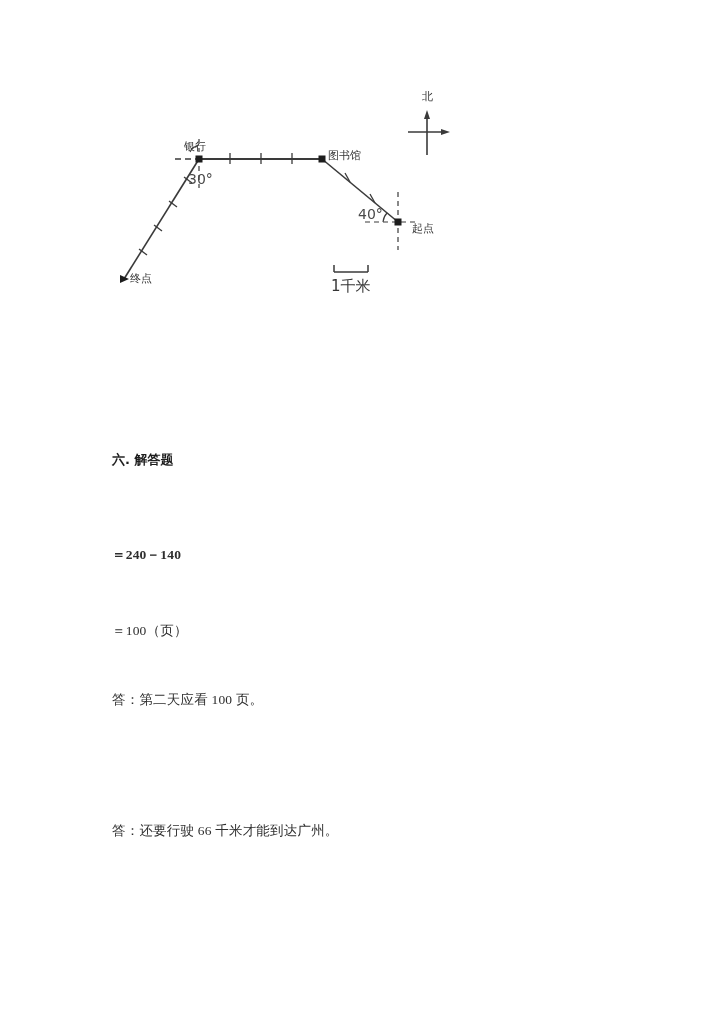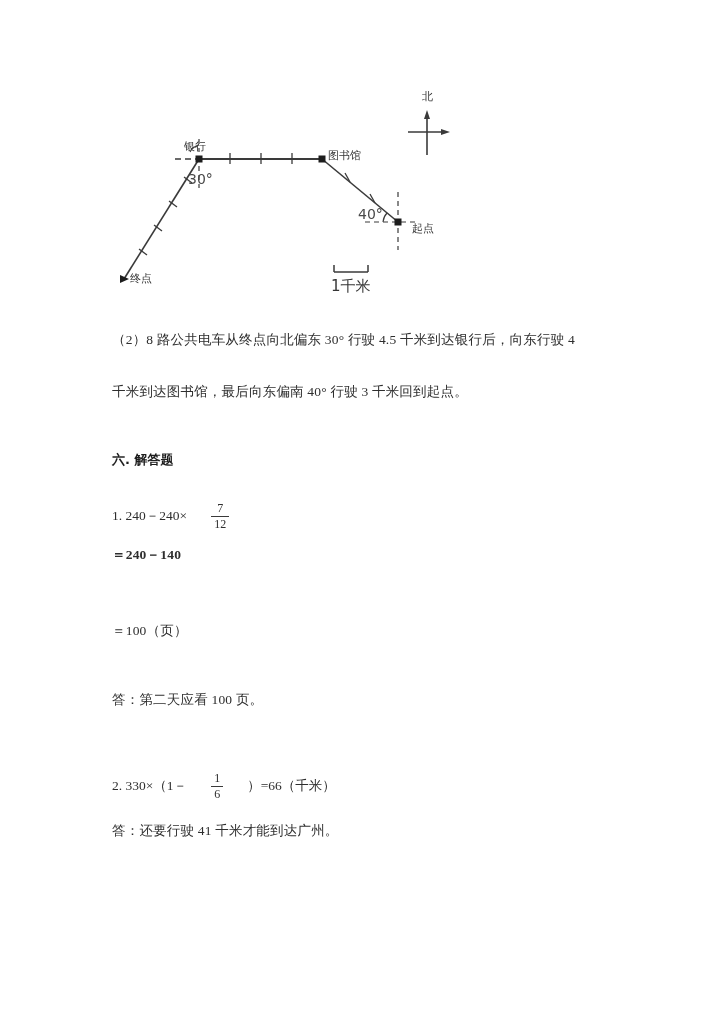--- a/index.html
+++ b/index.html
@@ -167,47 +167,27 @@
 
     <span class="fig-label" style="left:30px; top:213px;">终点</span>
 
     <span class="fig-label small" style="left:88px; top:112px;">30°</span>
 
     <span class="fig-label small" style="left:258px; top:147px;">40°</span>
 
     <span class="fig-label scale-txt" style="left:231px; top:219px;">1千米</span>
   </div>
 
-  <div class="para" style="left:112px; top:333px;">（2）8 路公共电车从终点向北偏东 30°  行驶 4.5 千米到达银行后，向东行驶 4</div>
 
-  <div class="para" style="left:112px; top:385px;">千米到达图书馆，最后向东偏南 40°  行驶 3 千米回到起点。</div>
 
   <div class="heading" style="left:112px; top:453px;">六. 解答题</div>
 
-  <div class="eqline" style="left:112px; top:502px;">
-    <span>1. 240－240×</span>
-    <span class="gap-sm"></span>
-    <span class="frac">
-      <span class="num">7</span>
-      <span class="den">12</span>
-    </span>
-  </div>
 
   <div class="para" style="left:112px; top:548px;font-weight:bold;">＝240－140</div>
 
   <div class="para" style="left:112px; top:624px;">＝100（页）</div>
 
   <div class="para" style="left:112px; top:693px;">答：第二天应看 100 页。</div>
 
-  <div class="eqline" style="left:112px; top:772px;">
-    <span>2. 330×（1－</span>
-    <span class="gap-sm"></span>
-    <span class="frac">
-      <span class="num">1</span>
-      <span class="den">6</span>
-    </span>
-    <span class="gap-sm"></span>
-    <span>）=66（千米）</span>
-  </div>
 
-  <div class="para" style="left:112px; top:824px;">答：还要行驶 41 千米才能到达广州。</div>
+  <div class="para" style="left:112px; top:824px;">答：还要行驶 66 千米才能到达广州。</div>
 
 </div>
 
 </body></html>

